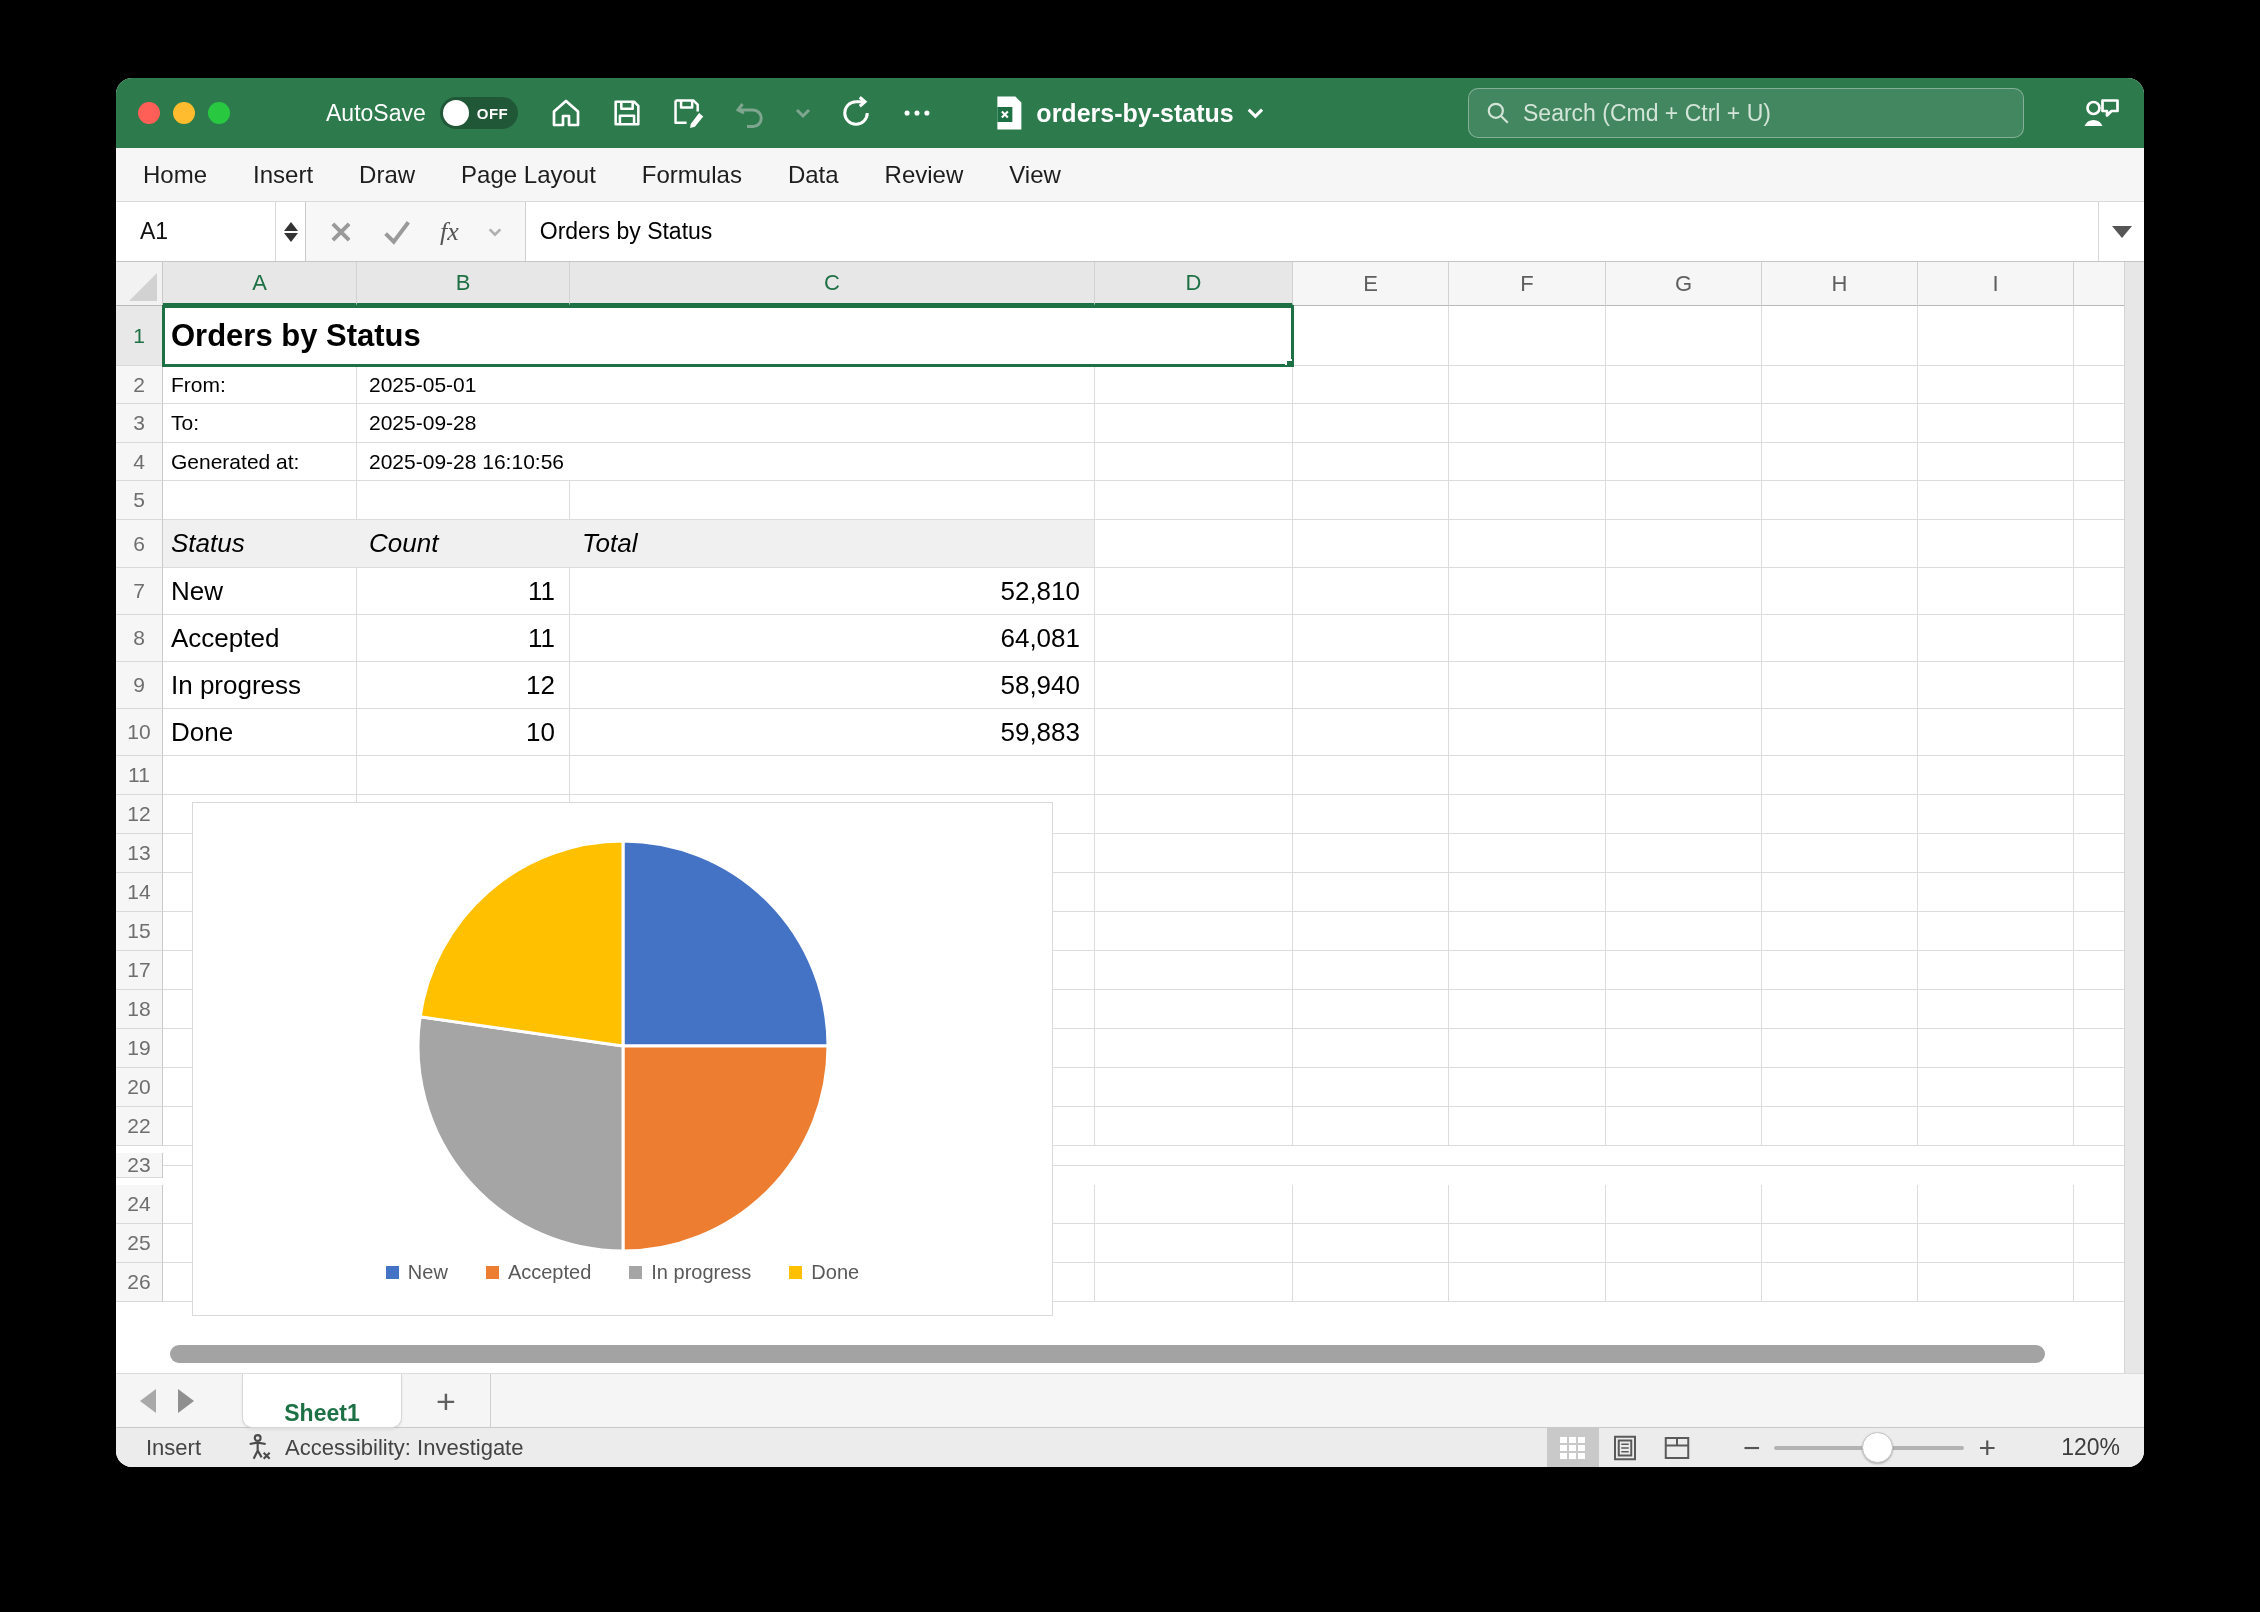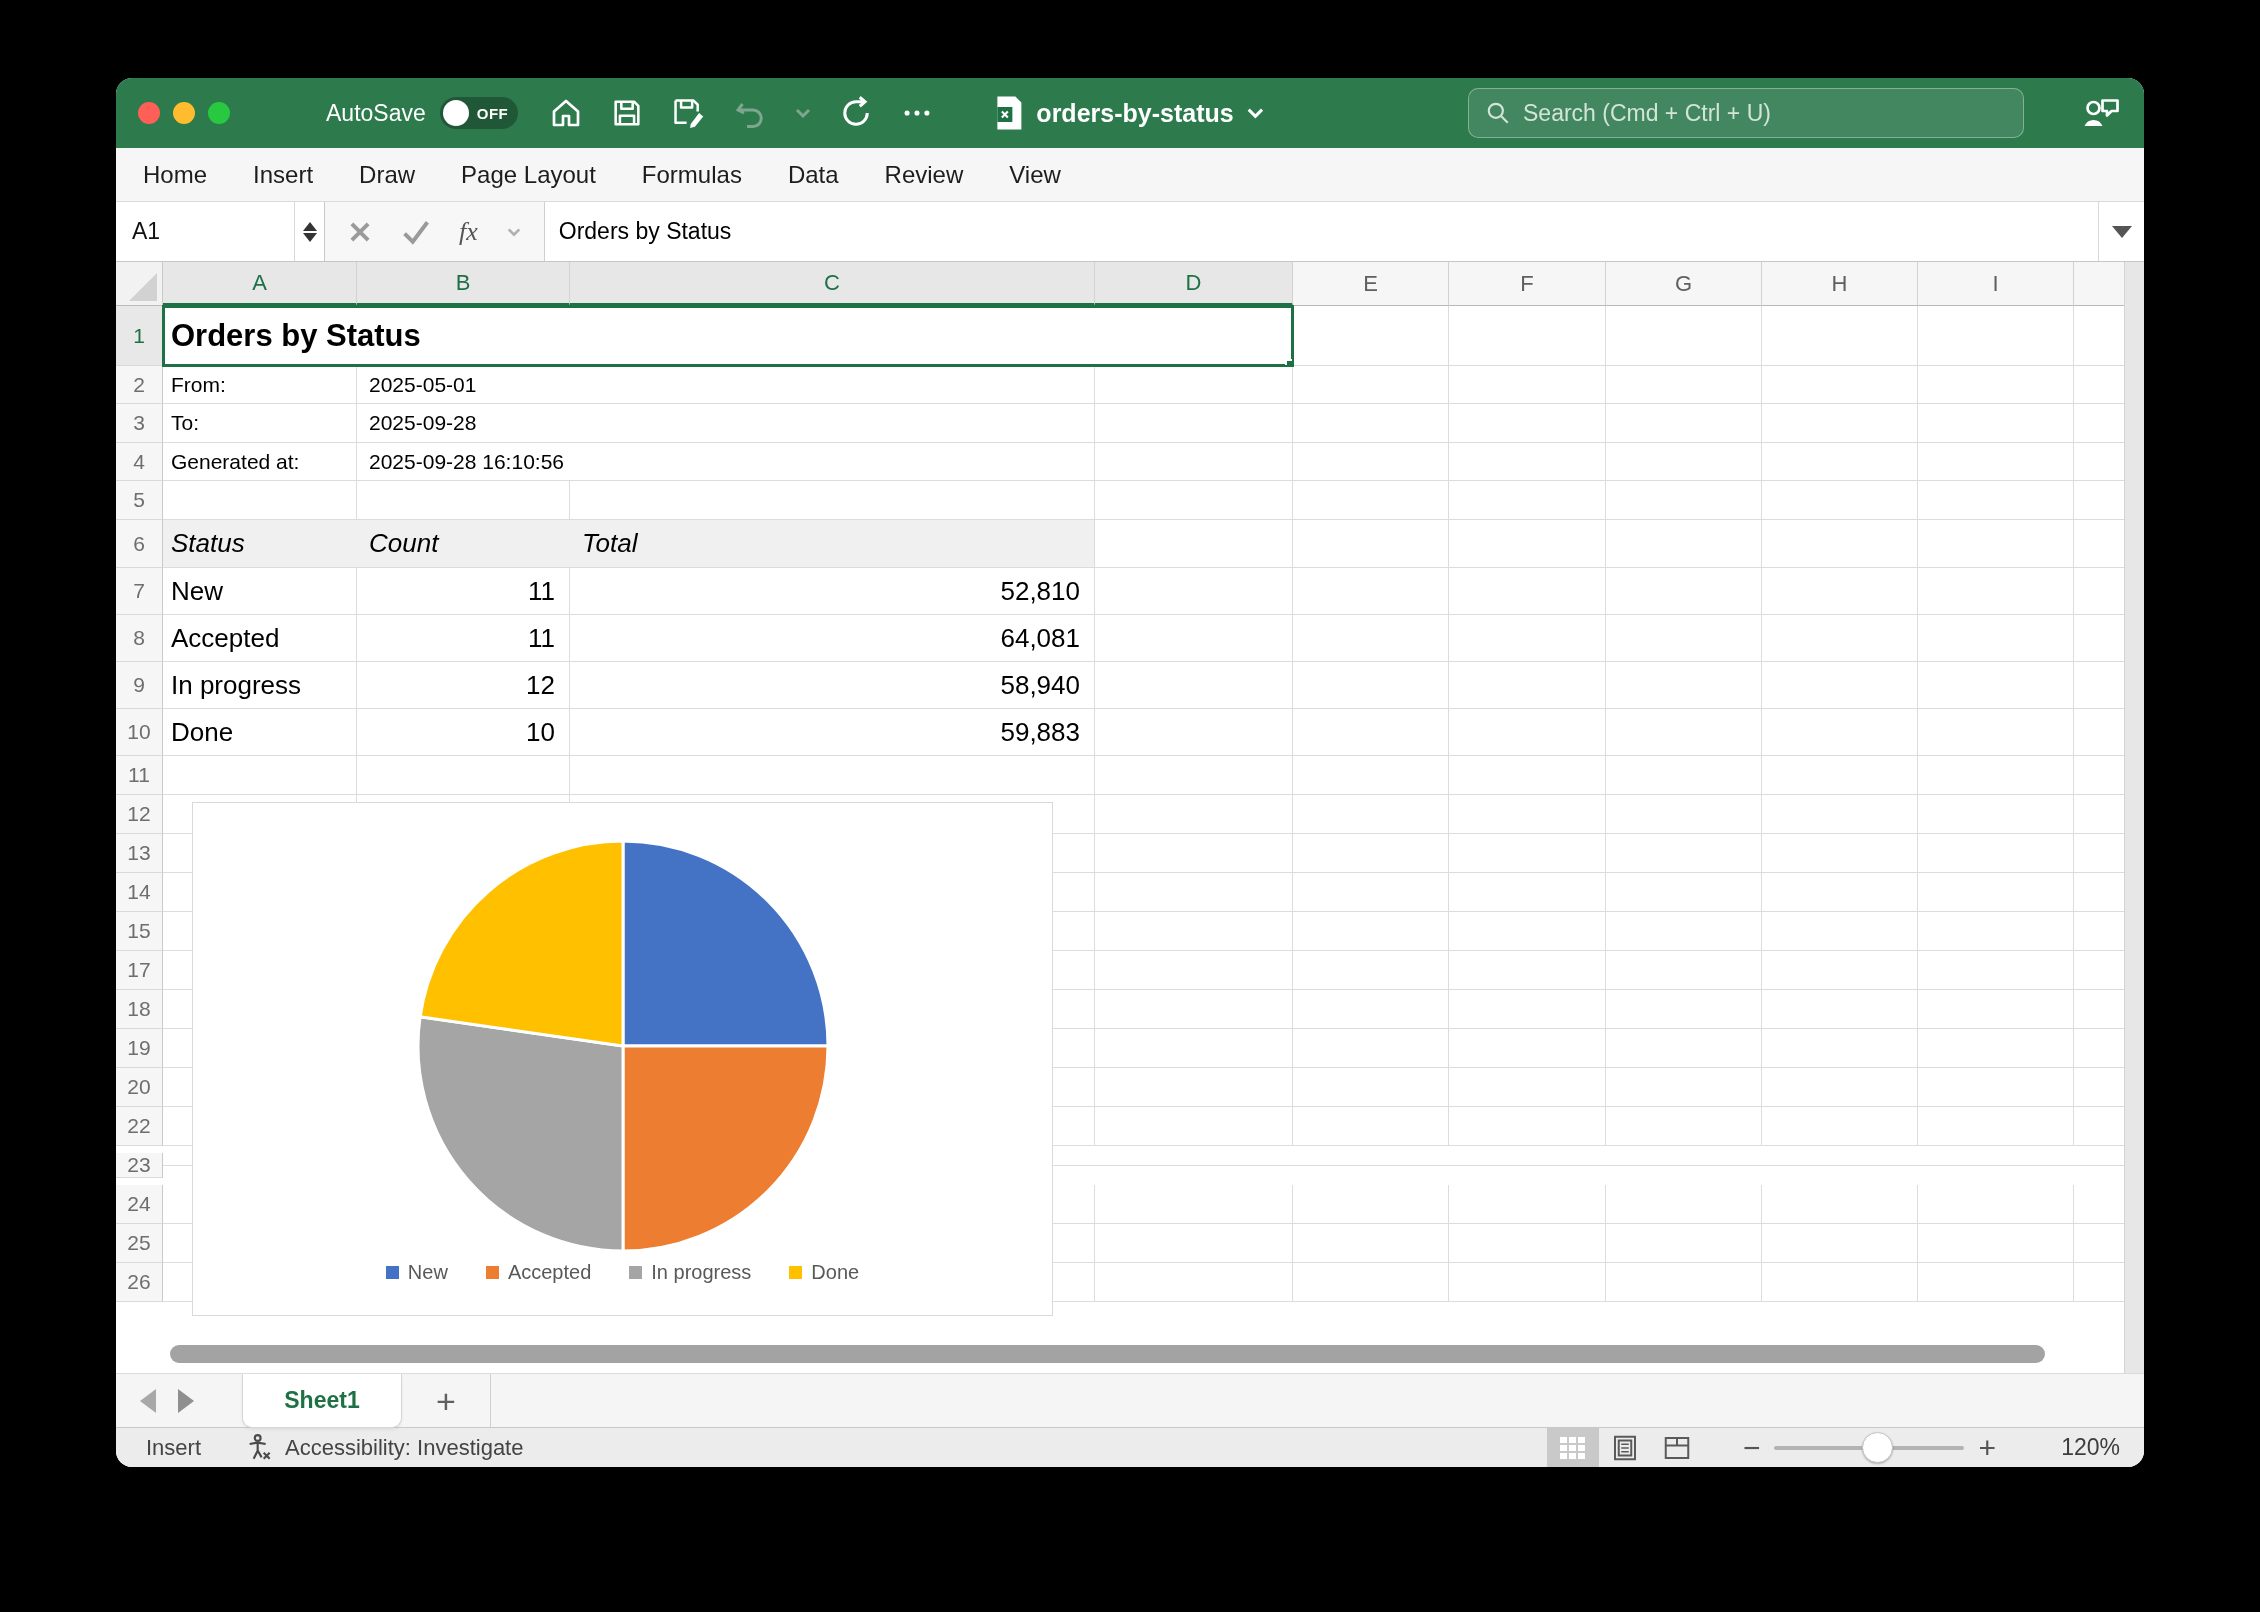--- a/index.html
+++ b/index.html
@@ -29,22 +29,22 @@
   
   .ribbon { height:54px; background:#f6f6f6; border-bottom:1px solid #dadada; display:flex; align-items:center; flex:none; }
   .tabs { display:flex; margin-left:4px; }
   .tab { padding:0 23px; font-size:24px; color:#1d1d1d; line-height:54px; cursor:default; }
   .ribbon-right { margin-left:auto; display:flex; gap:14px; margin-right:14px; }
   .rbtn { height:44px; background:#fff; border:1px solid #cfcfcf; border-radius:8px; display:flex;
           align-items:center; gap:10px; padding:0 16px; color:#1E7145; font-size:23px; font-weight:bold; }
 
   
   .fbar { height:60px; background:#f7f7f7; border-bottom:1px solid #c6c6c6; display:flex; align-items:stretch; flex:none; }
-  .namebox { width:179px; background:#fff; border-right:1px solid #d9d9d9; display:flex; align-items:center;
-             padding-left:16px; font-size:23px; color:#111; }
+  .namebox { width:160px; background:#fff; border-right:1px solid #d9d9d9; display:flex; align-items:center;
+             padding-left:24px; font-size:23px; color:#111; }
   .spinner { width:30px; background:#fff; border-right:1px solid #c9c9c9; display:flex; flex-direction:column;
              align-items:center; justify-content:center; gap:2px; }
   .spinner i { width:0; height:0; border-left:7px solid transparent; border-right:7px solid transparent; }
   .spin-up { border-bottom:9px solid #333; }
   .spin-dn { border-top:9px solid #333; }
   .ficons { display:flex; align-items:center; gap:28px; padding:0 22px; }
   .fx { font-family:"Liberation Serif",serif; font-style:italic; font-size:26px; color:#555; }
   .finput { flex:1; background:#fff; border-left:1px solid #cfcfcf; display:flex; align-items:center;
             padding-left:14px; font-size:23px; color:#000; }
   .fdrop { width:46px; background:#fff; border-left:1px solid #d9d9d9; display:flex; align-items:center; justify-content:center; }
@@ -87,21 +87,21 @@
   .hscroll { position:absolute; left:54px; top:1083px; width:1875px; height:18px; border-radius:9px; background:#a3a3a3; z-index:6; }
   .vtrack { position:absolute; right:0; top:0; bottom:0; width:20px; background:#e7e7e7; border-left:1px solid #d4d4d4; z-index:4; }
 
   
   .sheetbar { height:54px; background:#f5f5f5; border-top:1px solid #dcdcdc; display:flex; align-items:center; flex:none; position:relative; }
   .nav-arrows { display:flex; gap:22px; margin-left:24px; }
   .tri { width:0; height:0; border-top:12px solid transparent; border-bottom:12px solid transparent; }
   .tri-l { border-right:16px solid #a8a8a8; }
   .tri-r { border-left:16px solid #8f8f8f; }
   .sheettab { height:54px; width:160px; margin-left:48px; background:#fff; border:1px solid #d6d6d6; border-top:none;
-              border-radius:0 0 10px 10px; display:flex; align-items:center; justify-content:center;
+              border-radius:0 0 10px 10px; display:flex; align-items:flex-end; justify-content:center;
               color:#1E7145; font-size:23px; font-weight:bold; box-shadow:0 2px 3px rgba(0,0,0,.06); }
   .addsheet { font-size:34px; color:#5f5f5f; margin-left:34px; font-weight:400; line-height:54px; }
   .sheetdiv { width:1px; height:54px; background:#cfcfcf; margin-left:34px; }
 
   
   .statusbar { height:40px; background:#ececec; border-top:1px solid #c9c9c9; display:flex; align-items:center; flex:none; }
   .status-left { display:flex; align-items:center; gap:18px; margin-left:30px; color:#444; font-size:22px; }
   .status-right { margin-left:auto; display:flex; align-items:center; margin-right:24px; gap:0; }
   .viewbtn { width:52px; height:40px; display:flex; align-items:center; justify-content:center; }
   .viewbtn.sel { background:#c9c9c9; }

